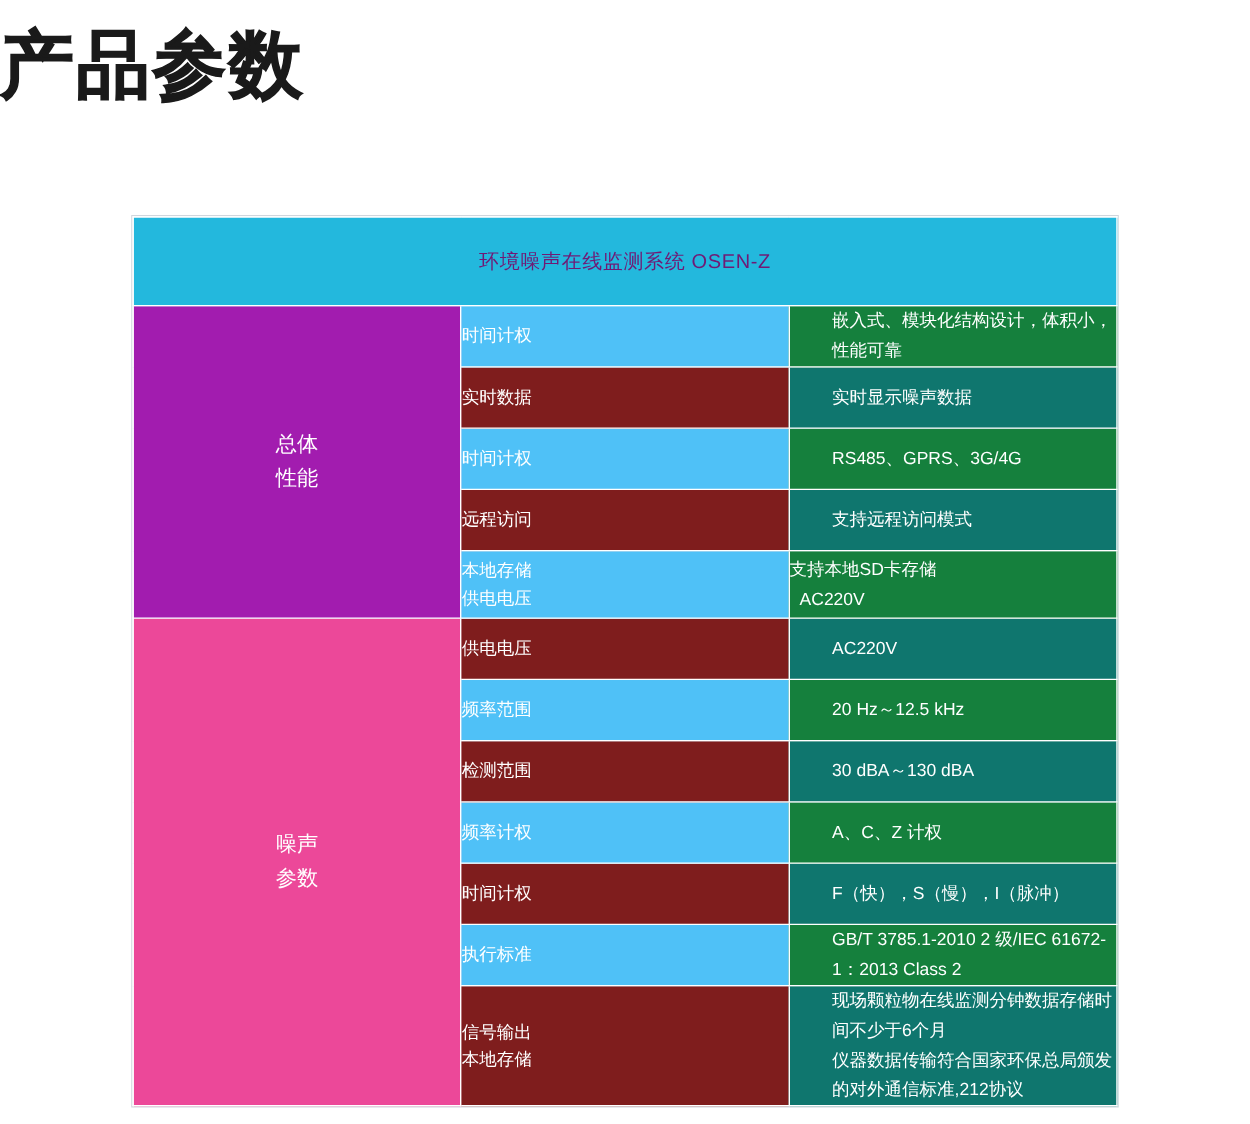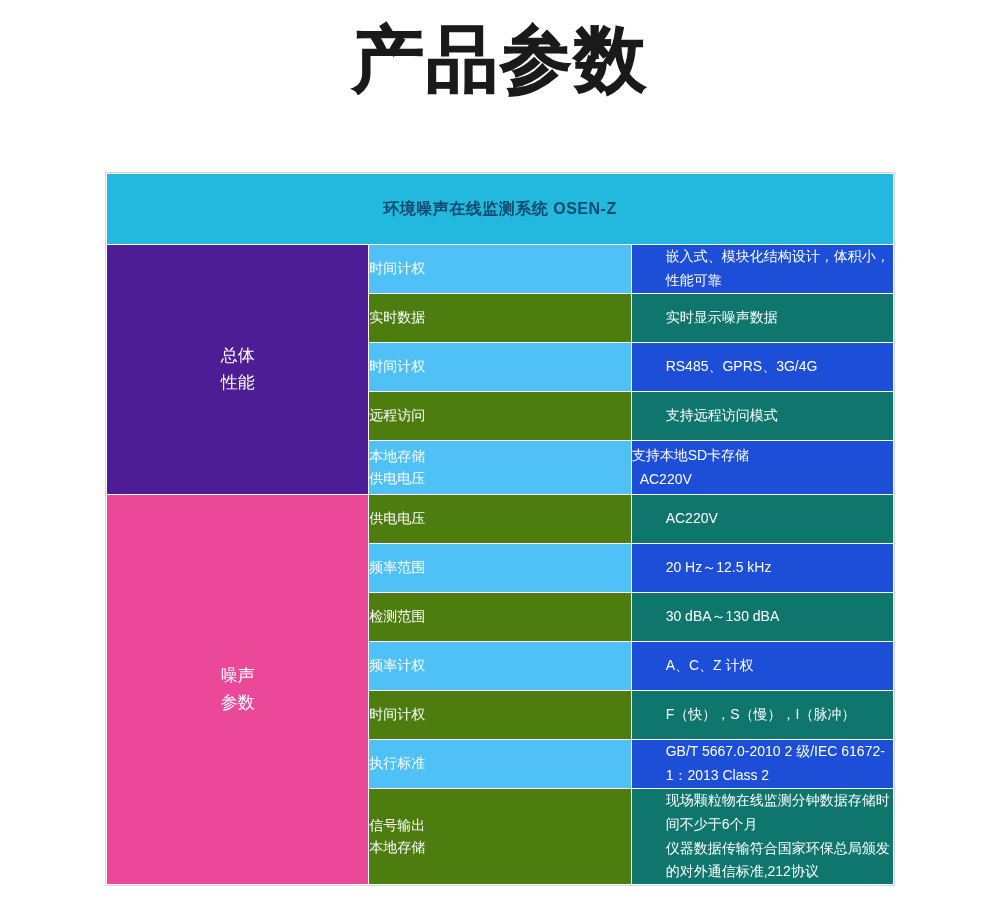--- a/index.html
+++ b/index.html
@@ -10,24 +10,24 @@
   body {
     width: 1000px;
     height: 899px;
     font-family: "Liberation Sans", sans-serif;
     color: #222;
     position: relative;
     overflow: hidden;
   }
 
   #page-title {
-    text-align: center;
+    text-align: left;
     font-family: "DejaVu Sans", sans-serif;
     font-weight: bold;
-    font-size: 72px;
+    font-size: 59px;
     letter-spacing: 2px;
     color: #1a1a1a;
     margin: 18px 0 0 0;
     line-height: 1.15;
     -webkit-text-stroke: 1px #1a1a1a;
   }
 
   .table-wrap {
     position: absolute;
     left: 105px;
@@ -45,64 +45,64 @@
 
   .spec-table td {
     vertical-align: middle;
     border: 1px solid #ffffff;
     padding: 0;
   }
 
   
   .hdr-cell {
     background: #23b8dd;
-    color: #0c4a6e;
+    color: #701a75;
     text-align: center;
     font-size: 16px;
-    font-weight: bold;
+    font-weight: normal;
     height: 70px;
     letter-spacing: 0.5px;
     border: none;
   }
 
   
   .group-cell {
-    background: #4c1d95;
+    background: #a21caf;
     color: #ffffff;
     text-align: center;
     font-size: 17px;
     line-height: 1.55;
     width: 130px;
     font-weight: normal;
     border-left: none;
   }
 
   
   .key-cell {
-    background: #4d7c0f;
+    background: #7f1d1d;
     color: #ffffff;
     font-size: 14px;
     padding-left: 30px;
     width: 150px;
     line-height: 1.55;
   }
   .key-cell.light {
     background: #4fc1f7;
   }
 
   
   .val-cell {
     background: #0f766e;
     color: #ffffff;
     font-size: 14px;
     padding-left: 26px;
     line-height: 1.7;
   }
   .val-cell.light {
-    background: #1d4ed8;
+    background: #15803d;
   }
   .val-cell.indent {
     padding-left: 34px;
   }
 
   .row-h {
     height: 49px;
   }
   .row-h2 {
     height: 54px;
@@ -174,21 +174,21 @@
       <tr class="row-h">
         <td class="key-cell light">频率计权</td>
         <td class="val-cell light indent">A、C、Z 计权</td>
       </tr>
       <tr class="row-h">
         <td class="key-cell">时间计权</td>
         <td class="val-cell indent">F（快），S（慢），I（脉冲）</td>
       </tr>
       <tr class="row-h">
         <td class="key-cell light">执行标准</td>
-        <td class="val-cell light indent">GB/T 5667.0-2010 2 级/IEC 61672-1：2013 Class 2</td>
+        <td class="val-cell light indent">GB/T 3785.1-2010 2 级/IEC 61672-1：2013 Class 2</td>
       </tr>
       <tr class="row-h2">
         <td class="key-cell">
           <span class="multi">信号输出</span>
           <span class="multi">本地存储</span>
         </td>
         <td class="val-cell indent">
           <span class="multi">现场颗粒物在线监测分钟数据存储时间不少于6个月</span>
           <span class="multi">仪器数据传输符合国家环保总局颁发的对外通信标准,212协议</span>
         </td>

